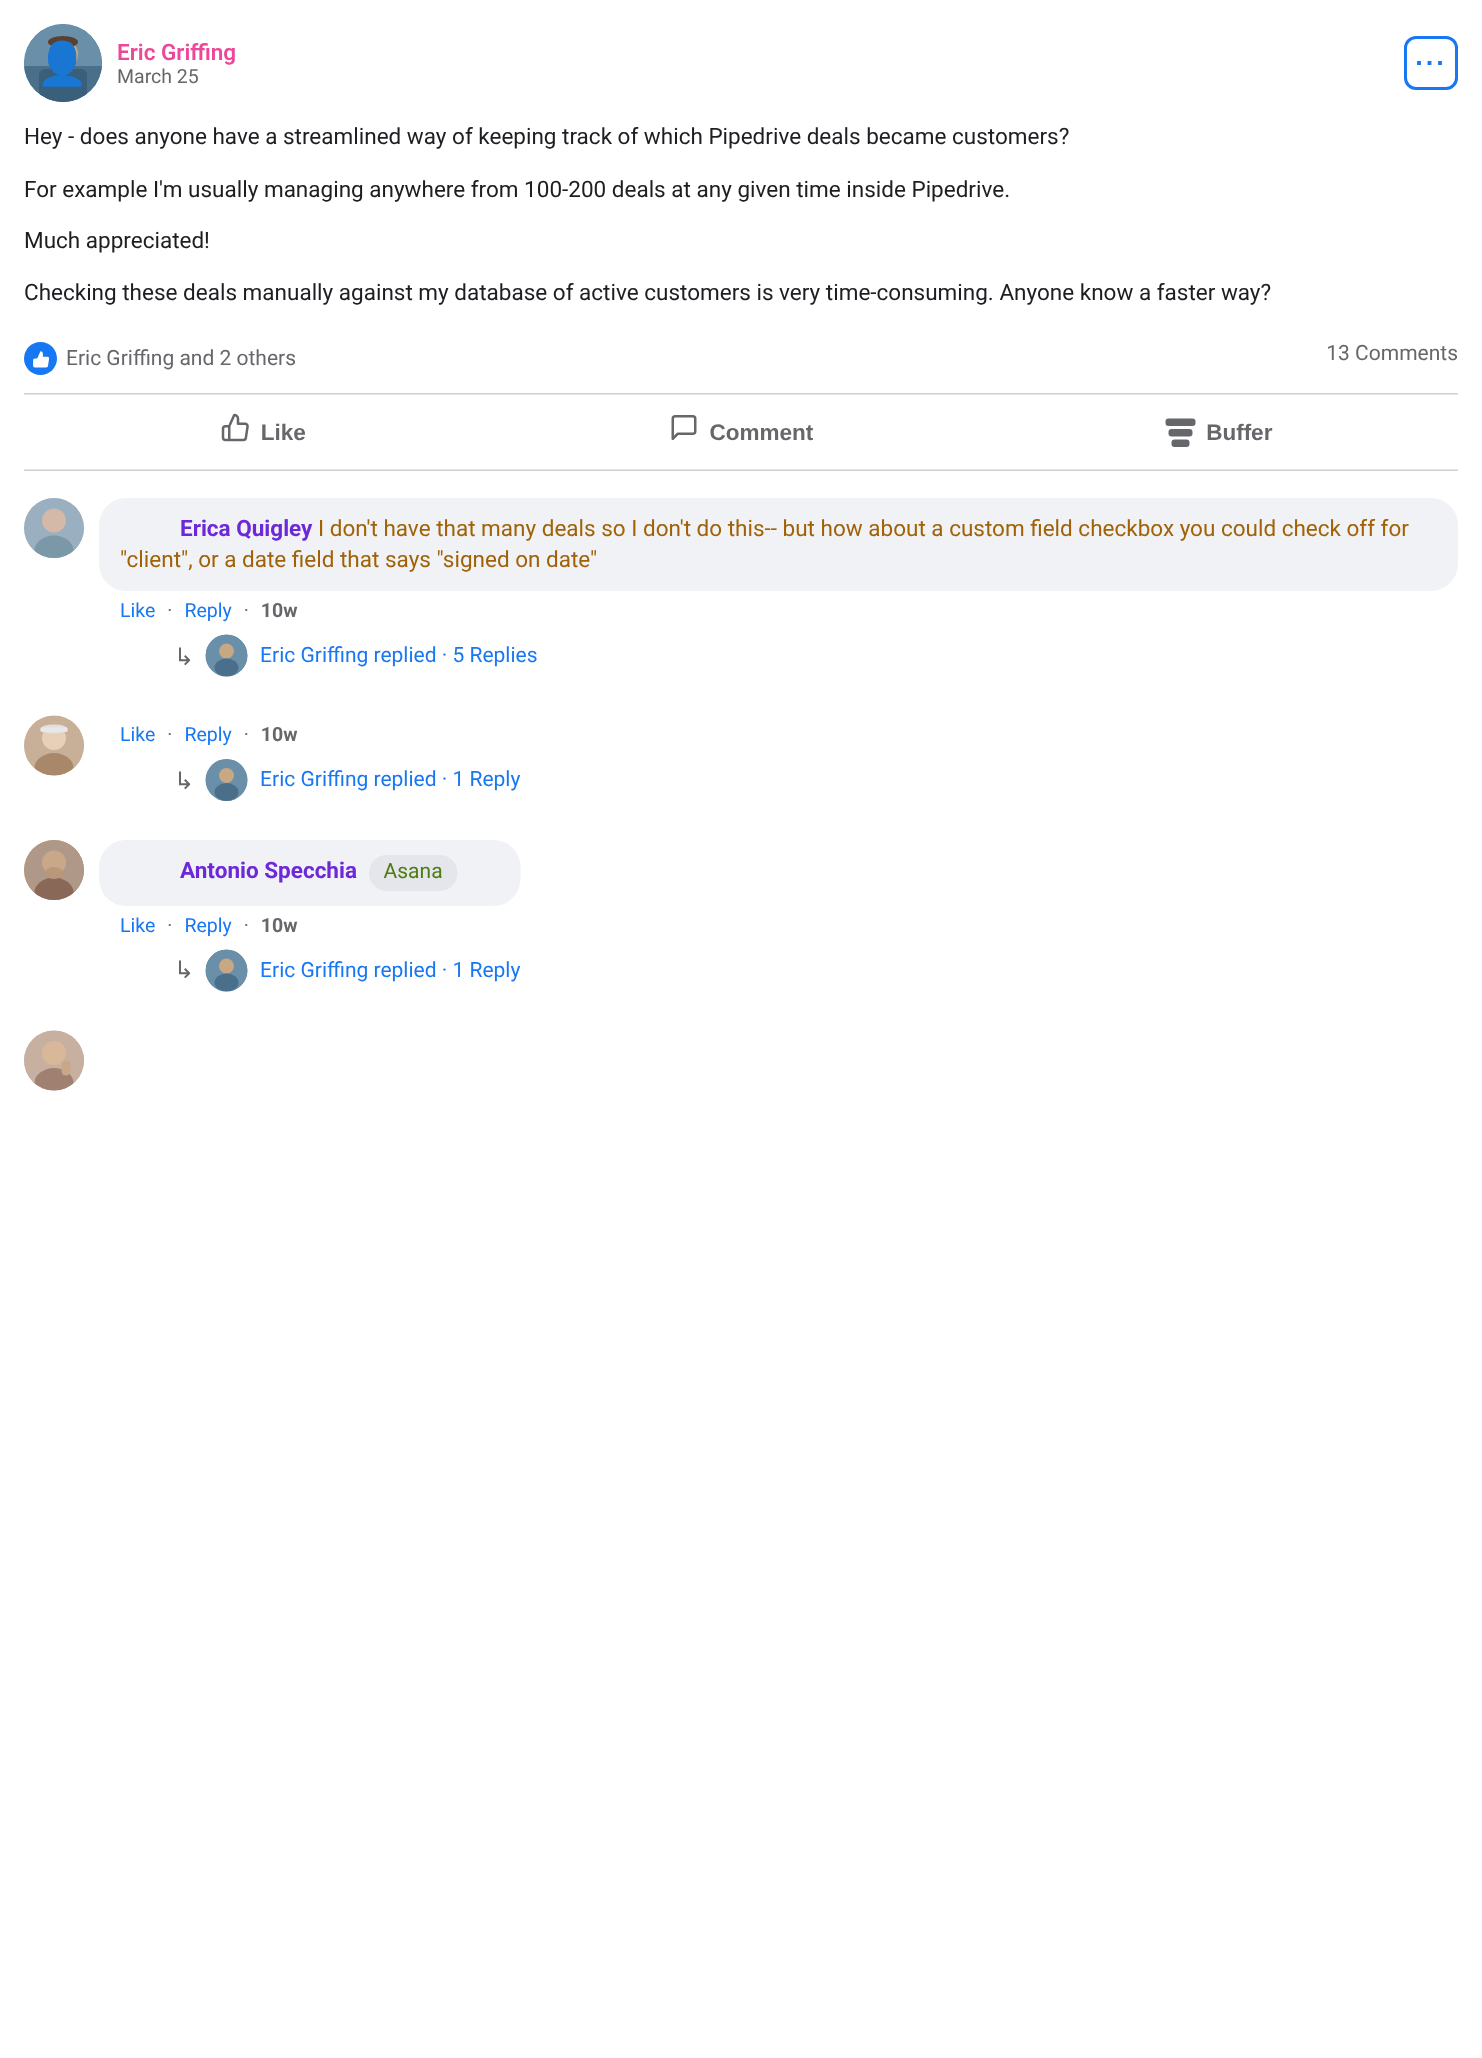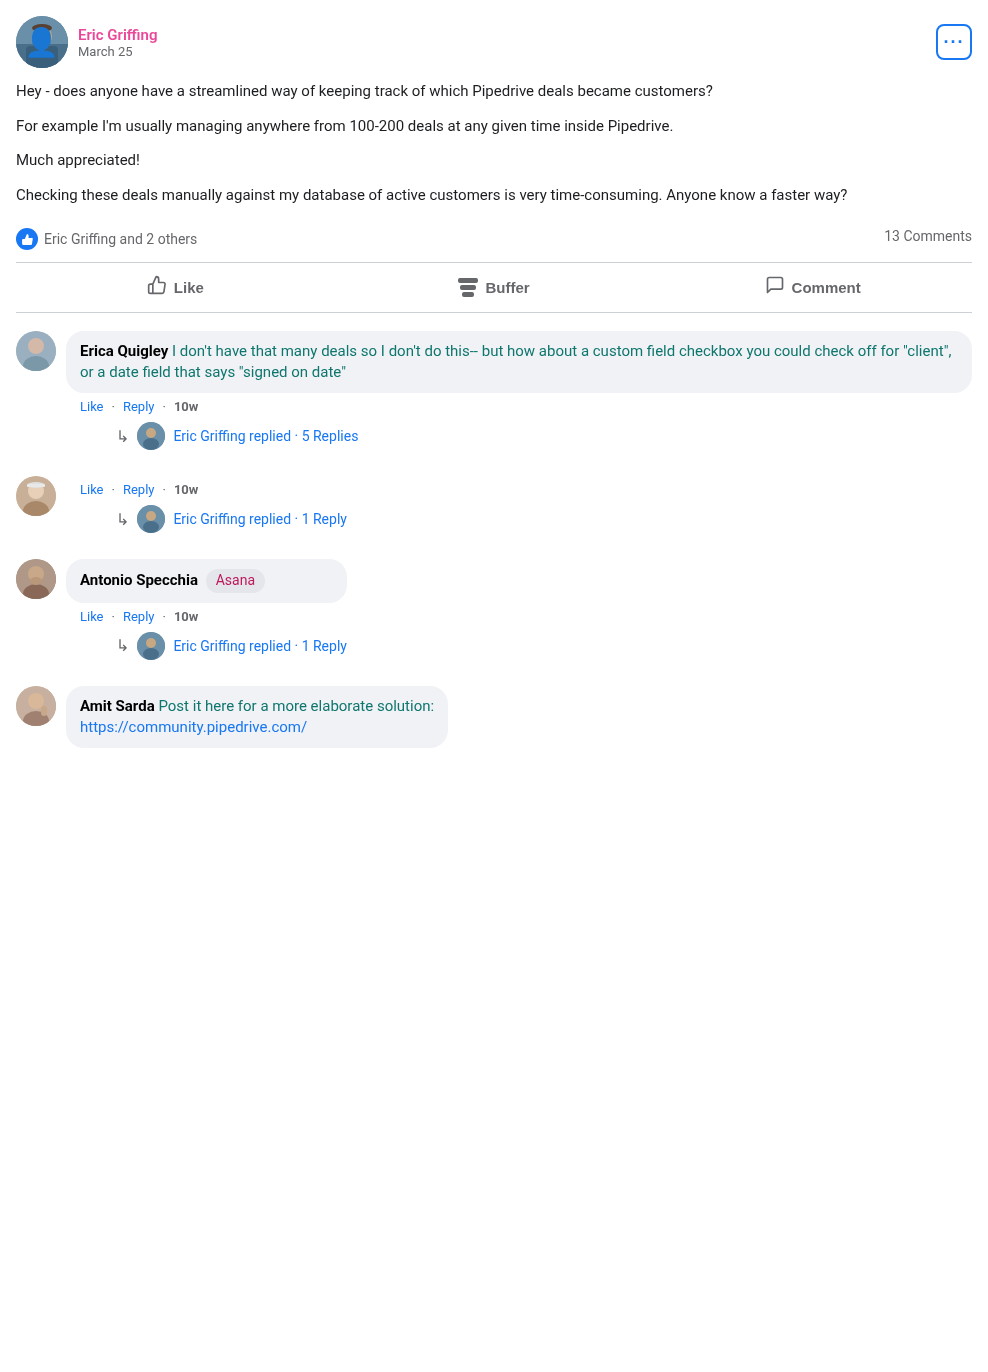--- a/index.html
+++ b/index.html
@@ -167,24 +167,25 @@
     .comment-bubble {
       background: #f0f2f5;
       border-radius: 18px;
       padding: 10px 14px;
       flex: 1;
       font-size: 15px;
       line-height: 1.4;
     }
     .comment-author {
       font-weight: 700;
-      color: #000000;
+      color: #6d28d9;
+      margin-left: 40px;
     }
     .comment-text {
-      color: #0f766e;
+      color: #a16207;
     }
     .comment-actions {
       display: flex;
       gap: 8px;
       margin-top: 6px;
       font-size: 13px;
       color: #1877f2;
       padding-left: 14px;
     }
     .comment-action-dot {
@@ -237,21 +238,21 @@
     .buffer-layer:nth-child(2) { width: 16px; }
     .buffer-layer:nth-child(3) { width: 12px; }
 
     
     .tag-badge {
       display: inline-block;
       background: #e4e6eb;
       border-radius: 12px;
       padding: 2px 10px;
       font-size: 14px;
-      color: #be185d;
+      color: #4d7c0f;
       margin-left: 4px;
     }
 
     .link-blue {
       color: #1877f2;
       text-decoration: none;
     }
 
     
     .av-erica { background: linear-gradient(135deg, #b8c5d0, #8aa5b5); }
@@ -312,36 +313,36 @@
 <div class="action-bar">
   <button class="action-btn">
     <span class="action-icon">
       <svg width="20" height="20" viewBox="0 0 24 24" fill="none" stroke="#65676b" stroke-width="2" stroke-linecap="round" stroke-linejoin="round">
         <path d="M14 9V5a3 3 0 0 0-3-3l-4 9v11h11.28a2 2 0 0 0 2-1.7l1.38-9a2 2 0 0 0-2-2.3zM7 22H4a2 2 0 0 1-2-2v-7a2 2 0 0 1 2-2h3"></path>
       </svg>
     </span>
     <span>Like</span>
   </button>
   <button class="action-btn">
+    <span class="action-icon">
+      <svg width="20" height="20" viewBox="0 0 24 24" fill="none" stroke="#65676b" stroke-width="2" stroke-linecap="round" stroke-linejoin="round">
+        <path d="M21 15a2 2 0 0 1-2 2H7l-4 4V5a2 2 0 0 1 2-2h14a2 2 0 0 1 2 2z"></path>
+      </svg>
+    </span>
+    <span>Comment</span>
+  </button>
+  <button class="action-btn">
     <span>
       <div class="buffer-icon">
         <div class="buffer-layer"></div>
         <div class="buffer-layer"></div>
         <div class="buffer-layer"></div>
       </div>
     </span>
     <span>Buffer</span>
-  </button>
-  <button class="action-btn">
-    <span class="action-icon">
-      <svg width="20" height="20" viewBox="0 0 24 24" fill="none" stroke="#65676b" stroke-width="2" stroke-linecap="round" stroke-linejoin="round">
-        <path d="M21 15a2 2 0 0 1-2 2H7l-4 4V5a2 2 0 0 1 2-2h14a2 2 0 0 1 2 2z"></path>
-      </svg>
-    </span>
-    <span>Comment</span>
   </button>
 </div>
 
 <div class="comments-section">
 
   <div class="comment-item">
     <div class="comment-avatar av-erica">
       <svg width="40" height="40" viewBox="0 0 40 40" xmlns="http://www.w3.org/2000/svg">
         <circle cx="20" cy="20" r="20" fill="#9ab0c0"></circle>
         <circle cx="20" cy="15" r="8" fill="#d4b8a8"></circle>
@@ -447,23 +448,15 @@
   <div class="comment-item">
     <div class="comment-avatar av-amit">
       <svg width="40" height="40" viewBox="0 0 40 40" xmlns="http://www.w3.org/2000/svg">
         <circle cx="20" cy="20" r="20" fill="#c8b0a0"></circle>
         <circle cx="20" cy="15" r="8" fill="#d8b898"></circle>
         <ellipse cx="20" cy="35" rx="13" ry="10" fill="#a08070"></ellipse>
 
         <rect x="25" y="20" width="6" height="10" rx="3" fill="#c8a888"></rect>
       </svg>
     </div>
-    <div>
-      <div class="comment-bubble">
-        <span class="comment-author">Amit Sarda</span>
-        <span class="comment-text"> Post it here for a more elaborate solution:</span>
-        <br>
-        <a class="link-blue" href="#">https://community.pipedrive.com/</a>
-      </div>
-    </div>
   </div>
 
 </div>
 
 </body></html>

